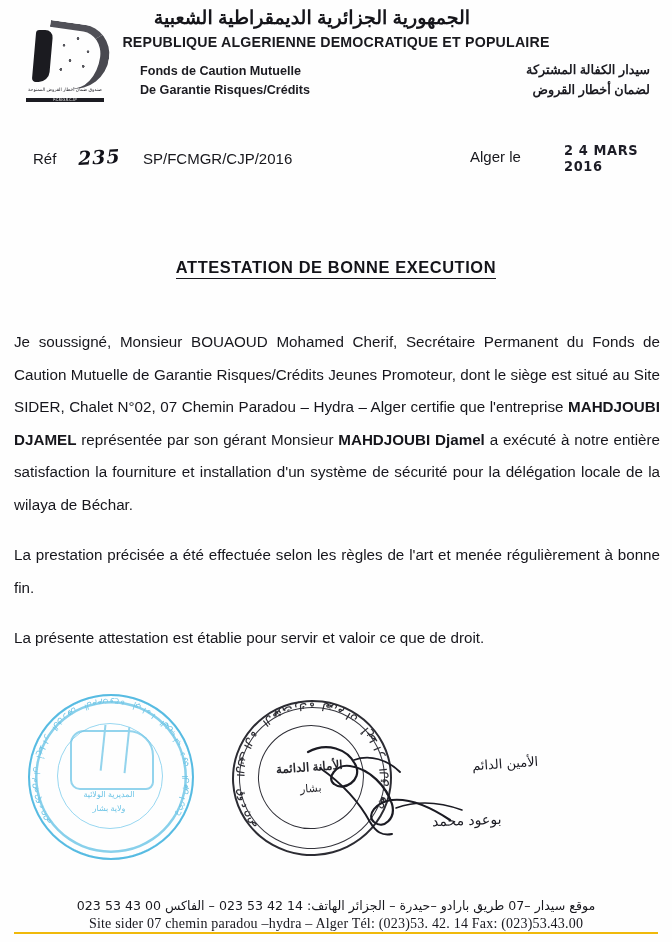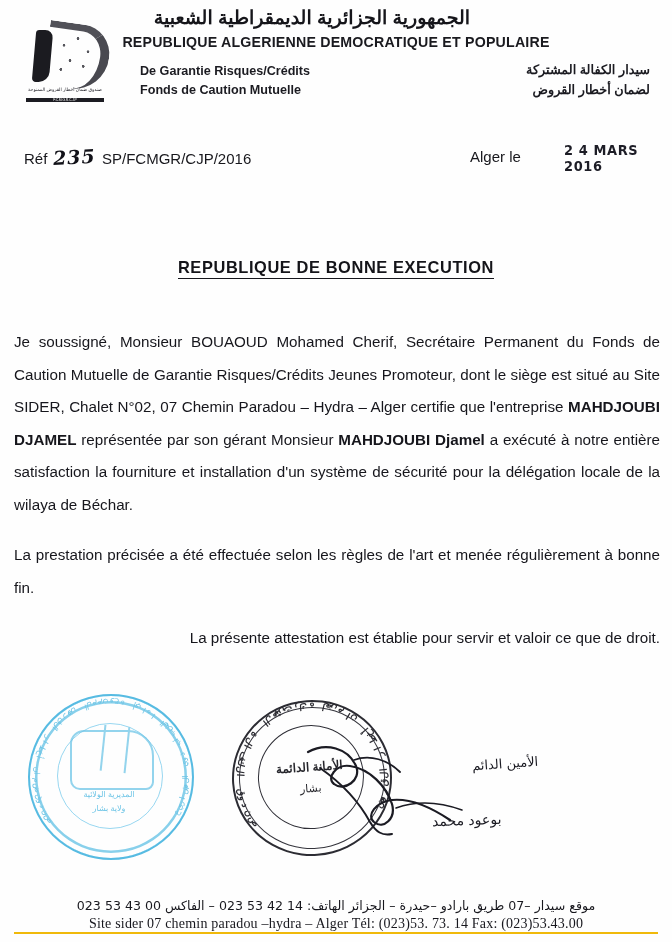--- a/index.html
+++ b/index.html
@@ -146,27 +146,27 @@
     font-weight: bold;
     line-height: 20px;
     direction: rtl;
     text-align: right;
     color: #1b1b21;
   }
 
   
   .refline {
     position: absolute;
-    left: 24px;
+    left: 33px;
     top: 146px;
     font-size: 15px;
     color: #17171c;
     display: flex;
     align-items: baseline;
-    gap: 6px;
+    gap: 22px;
   }
   .ref-hand {
     font-family: "DejaVu Serif", serif;
     font-size: 19px;
     font-style: italic;
     font-weight: bold;
     letter-spacing: 1px;
     color: #111118;
     transform: rotate(-3deg);
   }
@@ -212,21 +212,21 @@
     position: absolute;
     left: 14px;
     top: 326px;
     width: 646px;
     font-size: 15.2px;
     line-height: 32.5px;
     text-align: justify;
     color: #16161c;
   }
   .body-text p { margin: 0 0 18px 0; }
-  .body-text p:last-child { margin-bottom: 0; text-align: right; }
+  .body-text p:last-child { margin-bottom: 0; }
   .body-text b { font-weight: bold; }
   .p-noj { text-align: left; }
 
   
   .stamp-blue {
     position: absolute;
     left: 28px;
     top: 694px;
     width: 162px;
     height: 162px;
@@ -415,41 +415,41 @@
 
     <div class="logo">
       <div class="blk"></div>
       <div class="swoosh"></div>
       <div class="dots"></div>
       <div class="caption-ar">صندوق ضمان أخطار القروض الممنوحة</div>
       <div class="caption-fr">F.C.M.G.R.C.J.P</div>
     </div>
 
     <div class="sub-fr">
+      <div>Fonds de Caution Mutuelle</div>
       <div>De Garantie Risques/Crédits</div>
-      <div>Fonds de Caution Mutuelle</div>
     </div>
 
     <div class="sub-ar">
       <div>سيدار الكفالة المشتركة</div>
       <div>لضمان أخطار القروض</div>
     </div>
   </div>
 
   <div class="refline">
     <span>Réf</span>
     <span class="ref-hand">235</span>
     <span>SP/FCMGR/CJP/2016</span>
   </div>
 
   <div class="dateline">Alger le</div>
   <div class="datestamp">2 4 MARS 2016</div>
 
   <div class="doc-title">
-    <span>REPUBLIQUE DE BONNE EXECUTION</span>
+    <span>ATTESTATION DE BONNE EXECUTION</span>
   </div>
 
   <div class="body-text">
     <p><span>Je soussigné, Monsieur BOUAOUD Mohamed Cherif, Secrétaire Permanent du Fonds de Caution Mutuelle de Garantie Risques/Crédits Jeunes Promoteur, dont le siège est situé au Site SIDER, Chalet N°02, 07 Chemin Paradou – Hydra – Alger certifie que l'entreprise </span><b>MAHDJOUBI DJAMEL</b><span> représentée par son gérant Monsieur </span><b>MAHDJOUBI Djamel</b><span> a exécuté à notre entière satisfaction la fourniture et installation d'un système de sécurité pour la délégation locale de la wilaya de Béchar.</span></p>
 
     <p>La prestation précisée a été effectuée selon les règles de l'art et menée régulièrement à bonne fin.</p>
 
     <p class="p-noj">La présente attestation est établie pour servir et valoir ce que de droit.</p>
   </div>
 
@@ -578,17 +578,17 @@
       <path d="M20 30 C40 44, 58 62, 70 84 C76 94, 82 98, 92 96" stroke="#1b1b23" stroke-width="2" stroke-linecap="round"></path>
       <path d="M54 22 C70 16, 88 22, 100 34" stroke="#1b1b23" stroke-width="1.8" stroke-linecap="round"></path>
       <path d="M96 70 C118 62, 140 64, 162 72" stroke="#1b1b23" stroke-width="1.6" stroke-linecap="round"></path>
     </svg>
   </div>
   <div class="sig-role">الأمين الدائم</div>
   <div class="sig-name">بوعود محمد</div>
 
   <div class="footer">
     <div class="f-ar">موقع سيدار –07 طريق بارادو –حيدرة – الجزائر  الهاتف: 14 42 53 023 – الفاكس 00 43 53 023</div>
-    <div class="f-fr">Site sider  07 chemin paradou –hydra – Alger Tél: (023)53. 73. 14 Fax: (023)53.43.00</div>
+    <div class="f-fr">Site sider  07 chemin paradou –hydra – Alger Tél: (023)53. 42. 14 Fax: (023)53.43.00</div>
   </div>
   <div class="footer-rule"></div>
 
 </div>
 
 </body></html>

